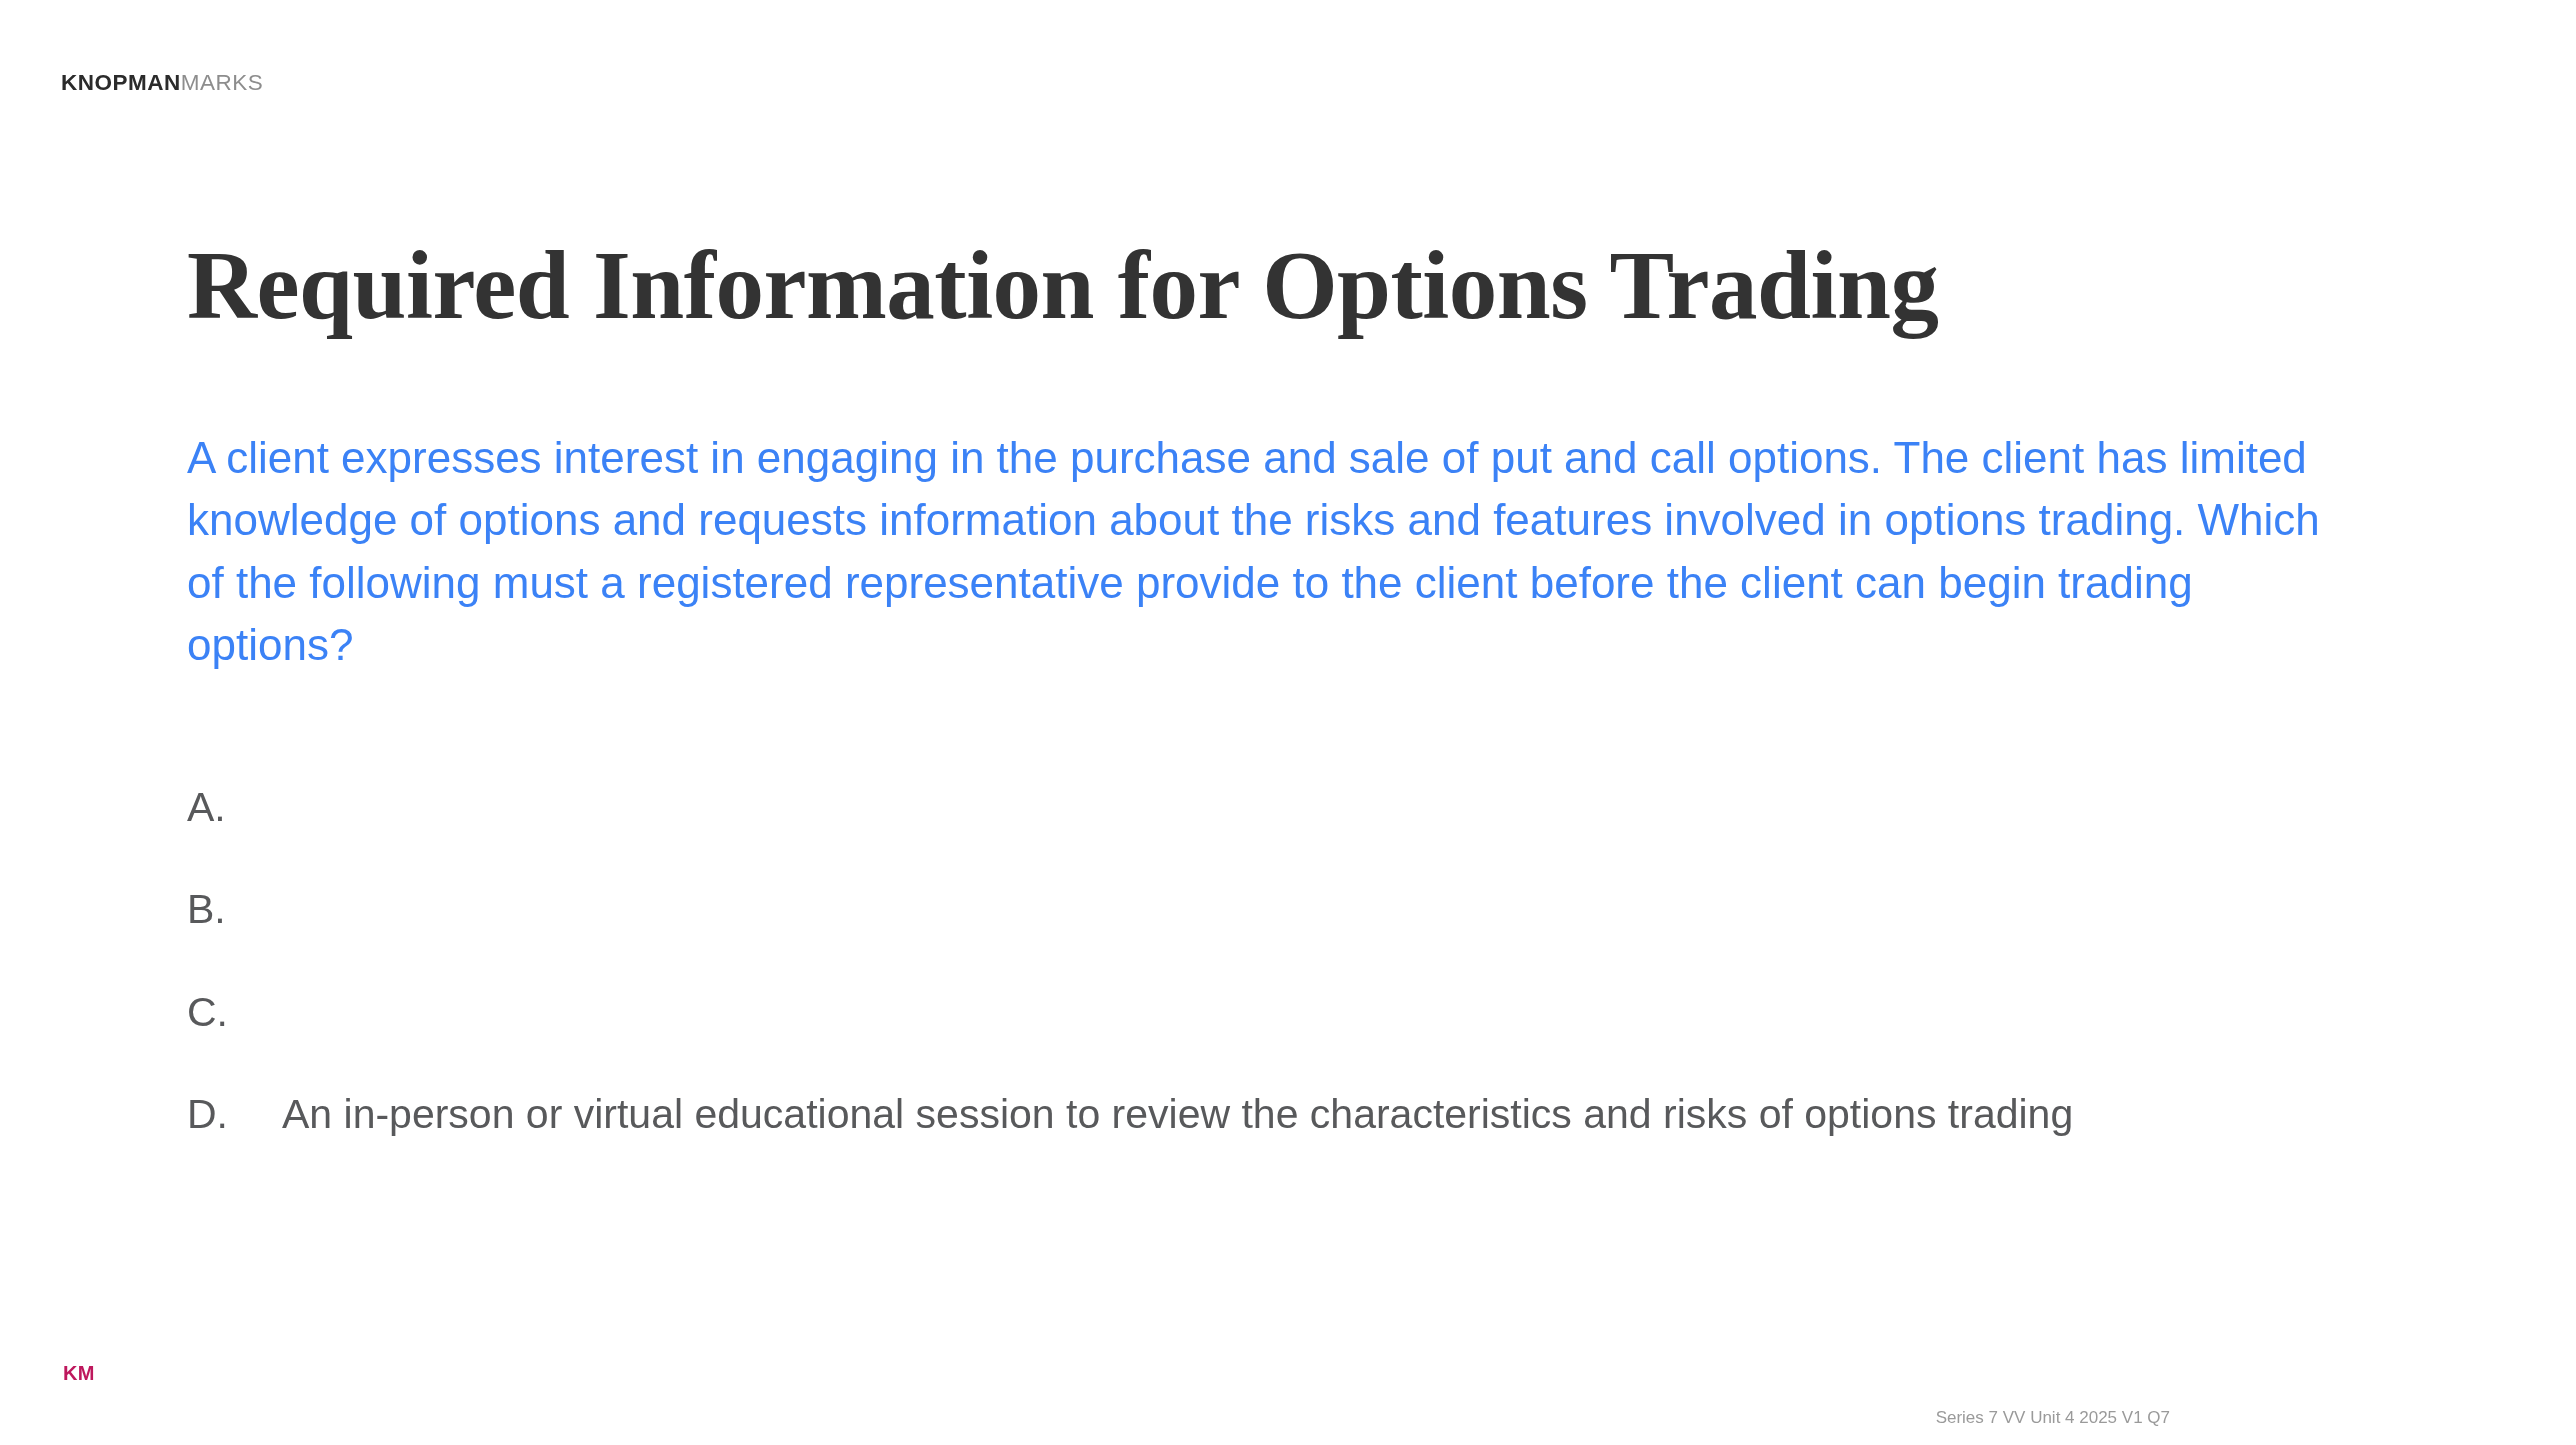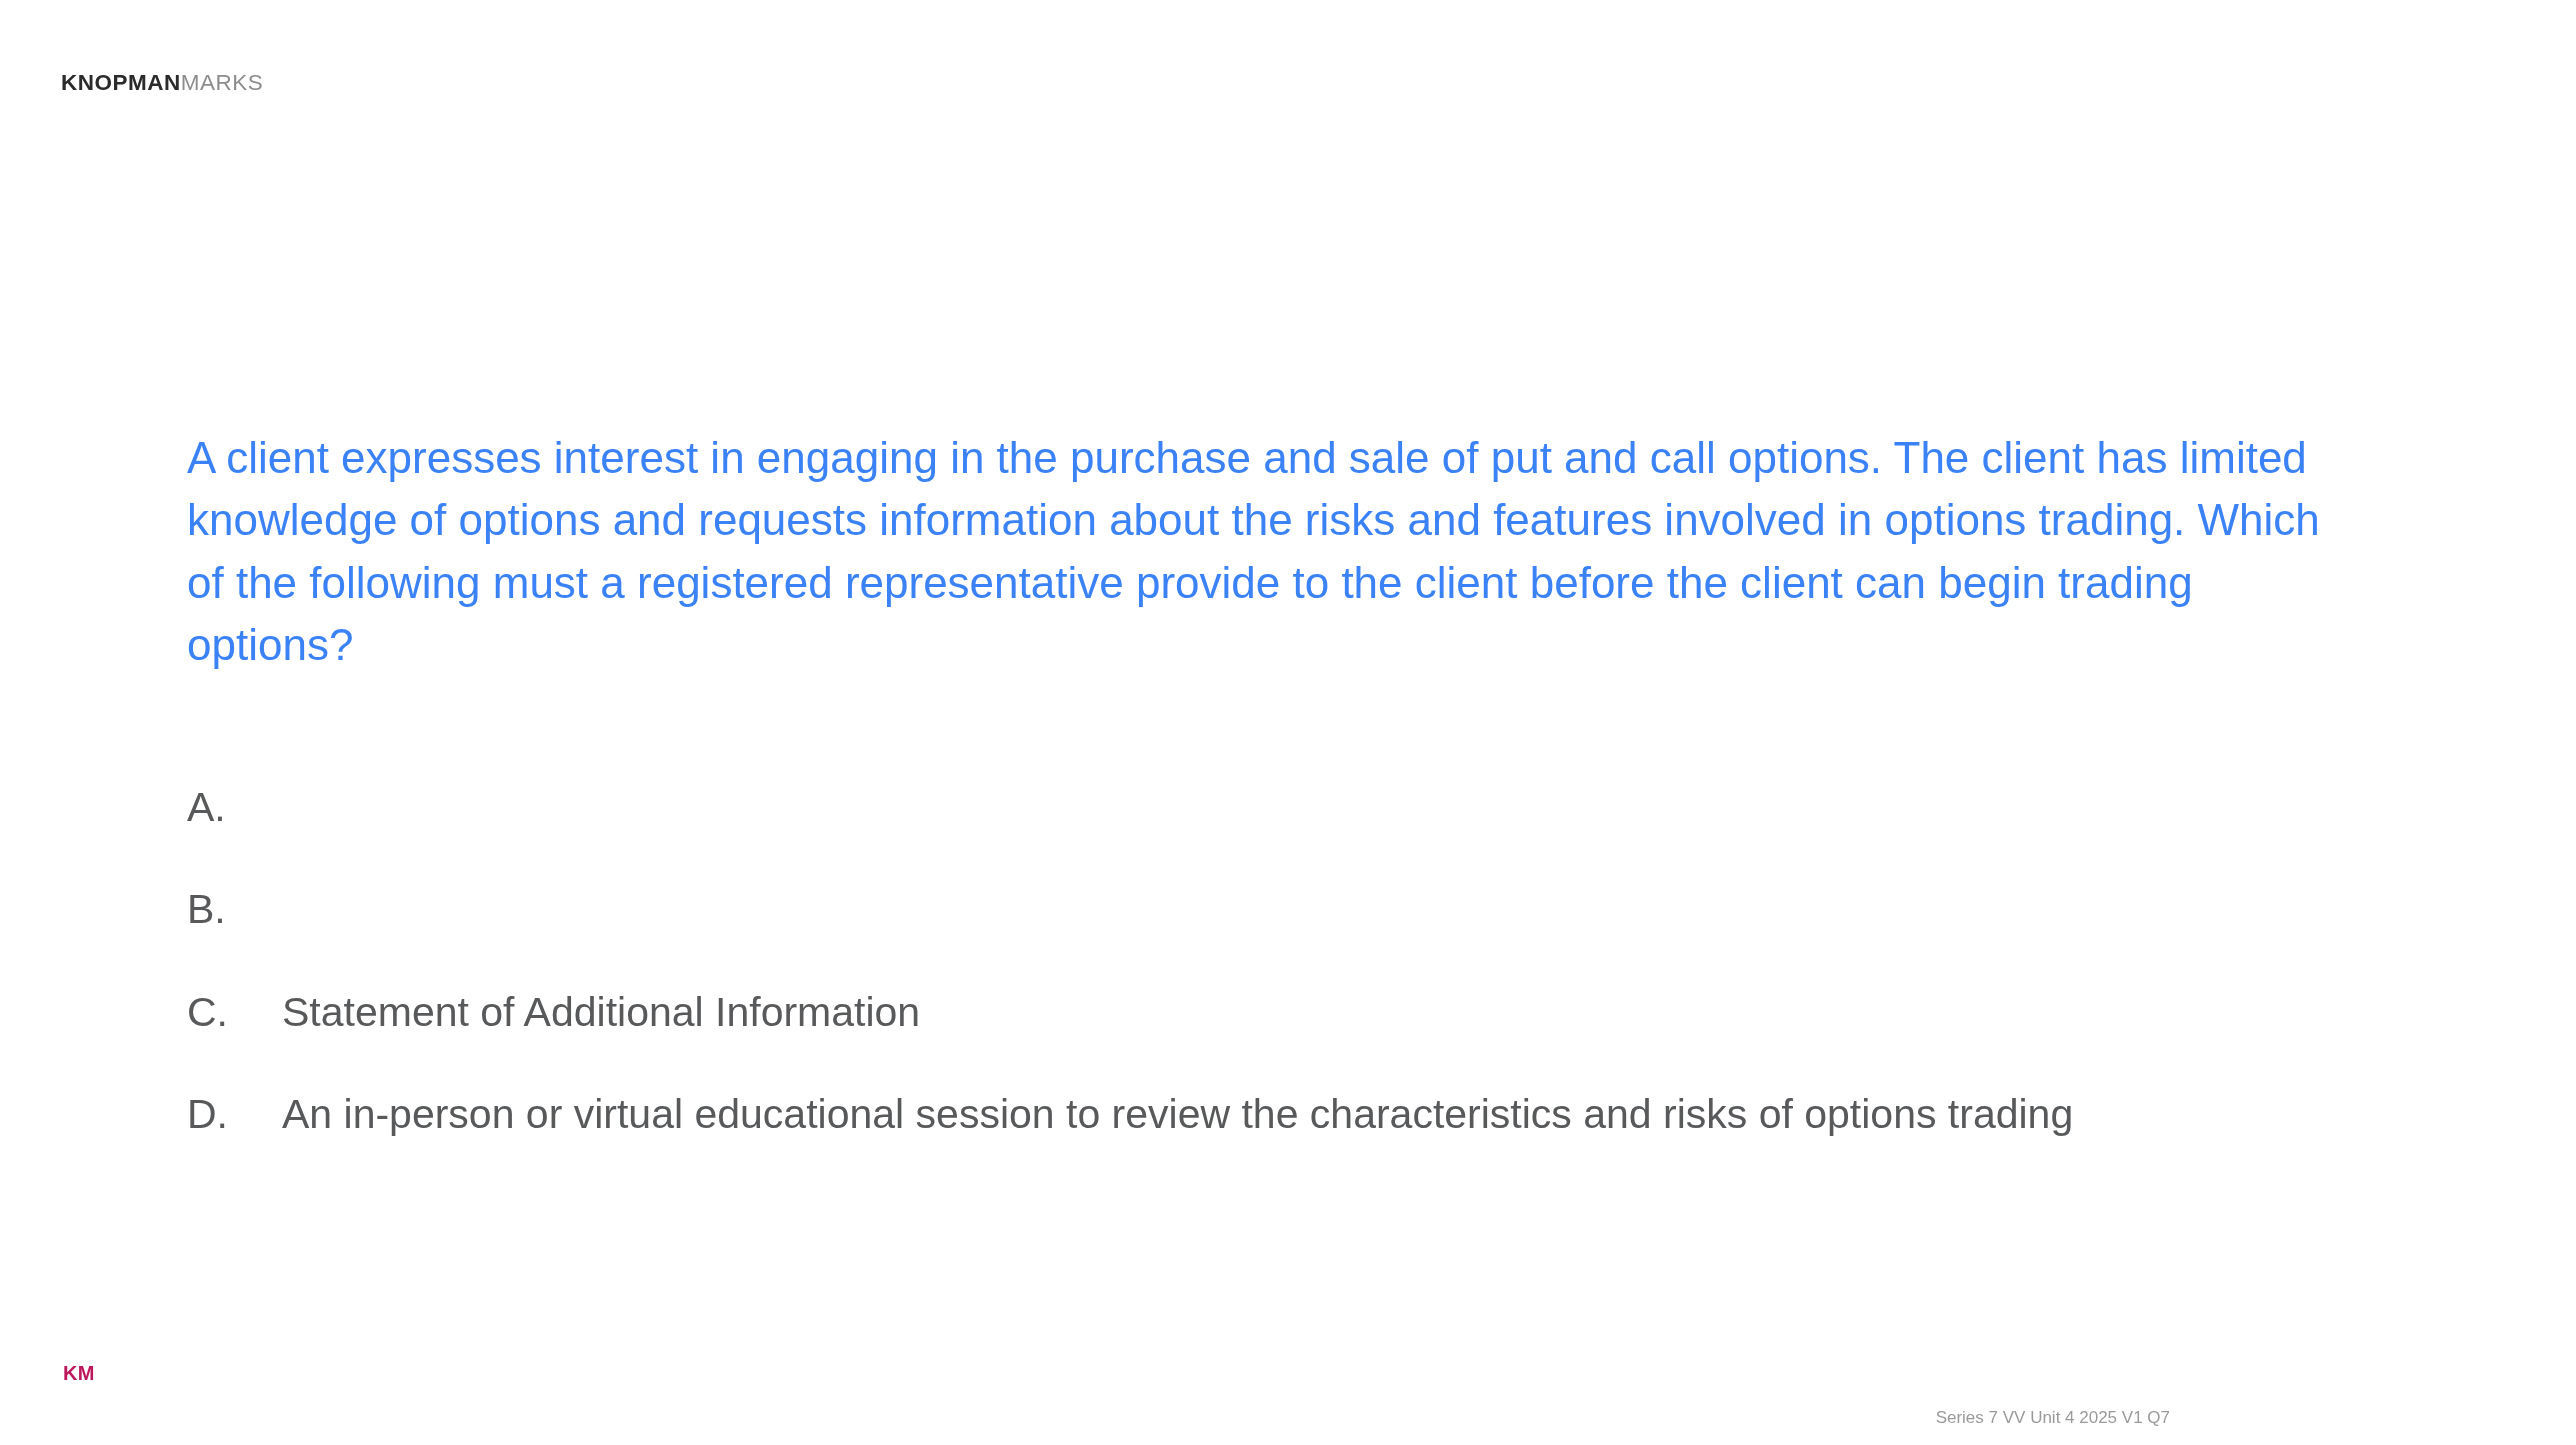--- a/index.html
+++ b/index.html
@@ -111,36 +111,36 @@
 </style>
 </head>
 <body>
 
 <div class="slide">
 
   <div class="brand">
     <span class="brand-bold">KNOPMAN</span><span class="brand-light">MARKS</span>
   </div>
 
+  <h1 class="title">Required Information for Options Trading</h1>
 
   <p class="stem">A client expresses interest in engaging in the purchase and sale of put and call options. The client has limited knowledge of options and requests information about the risks and features involved in options trading. Which of the following must a registered representative provide to the client before the client can begin trading options?</p>
 
   <div class="choices">
 
     <div class="choice">
       <span class="choice-letter">A.</span>
     </div>
 
     <div class="choice">
       <span class="choice-letter">B.</span>
     </div>
 
     <div class="choice">
       <span class="choice-letter">C.</span>
-      <span class="choice-text">Statement of Additional Information</span>
     </div>
 
     <div class="choice">
       <span class="choice-letter">D.</span>
       <span class="choice-text">An in-person or virtual educational session to review the characteristics and risks of options trading</span>
     </div>
 
   </div>
 
   <div class="km-mark">KM</div>

